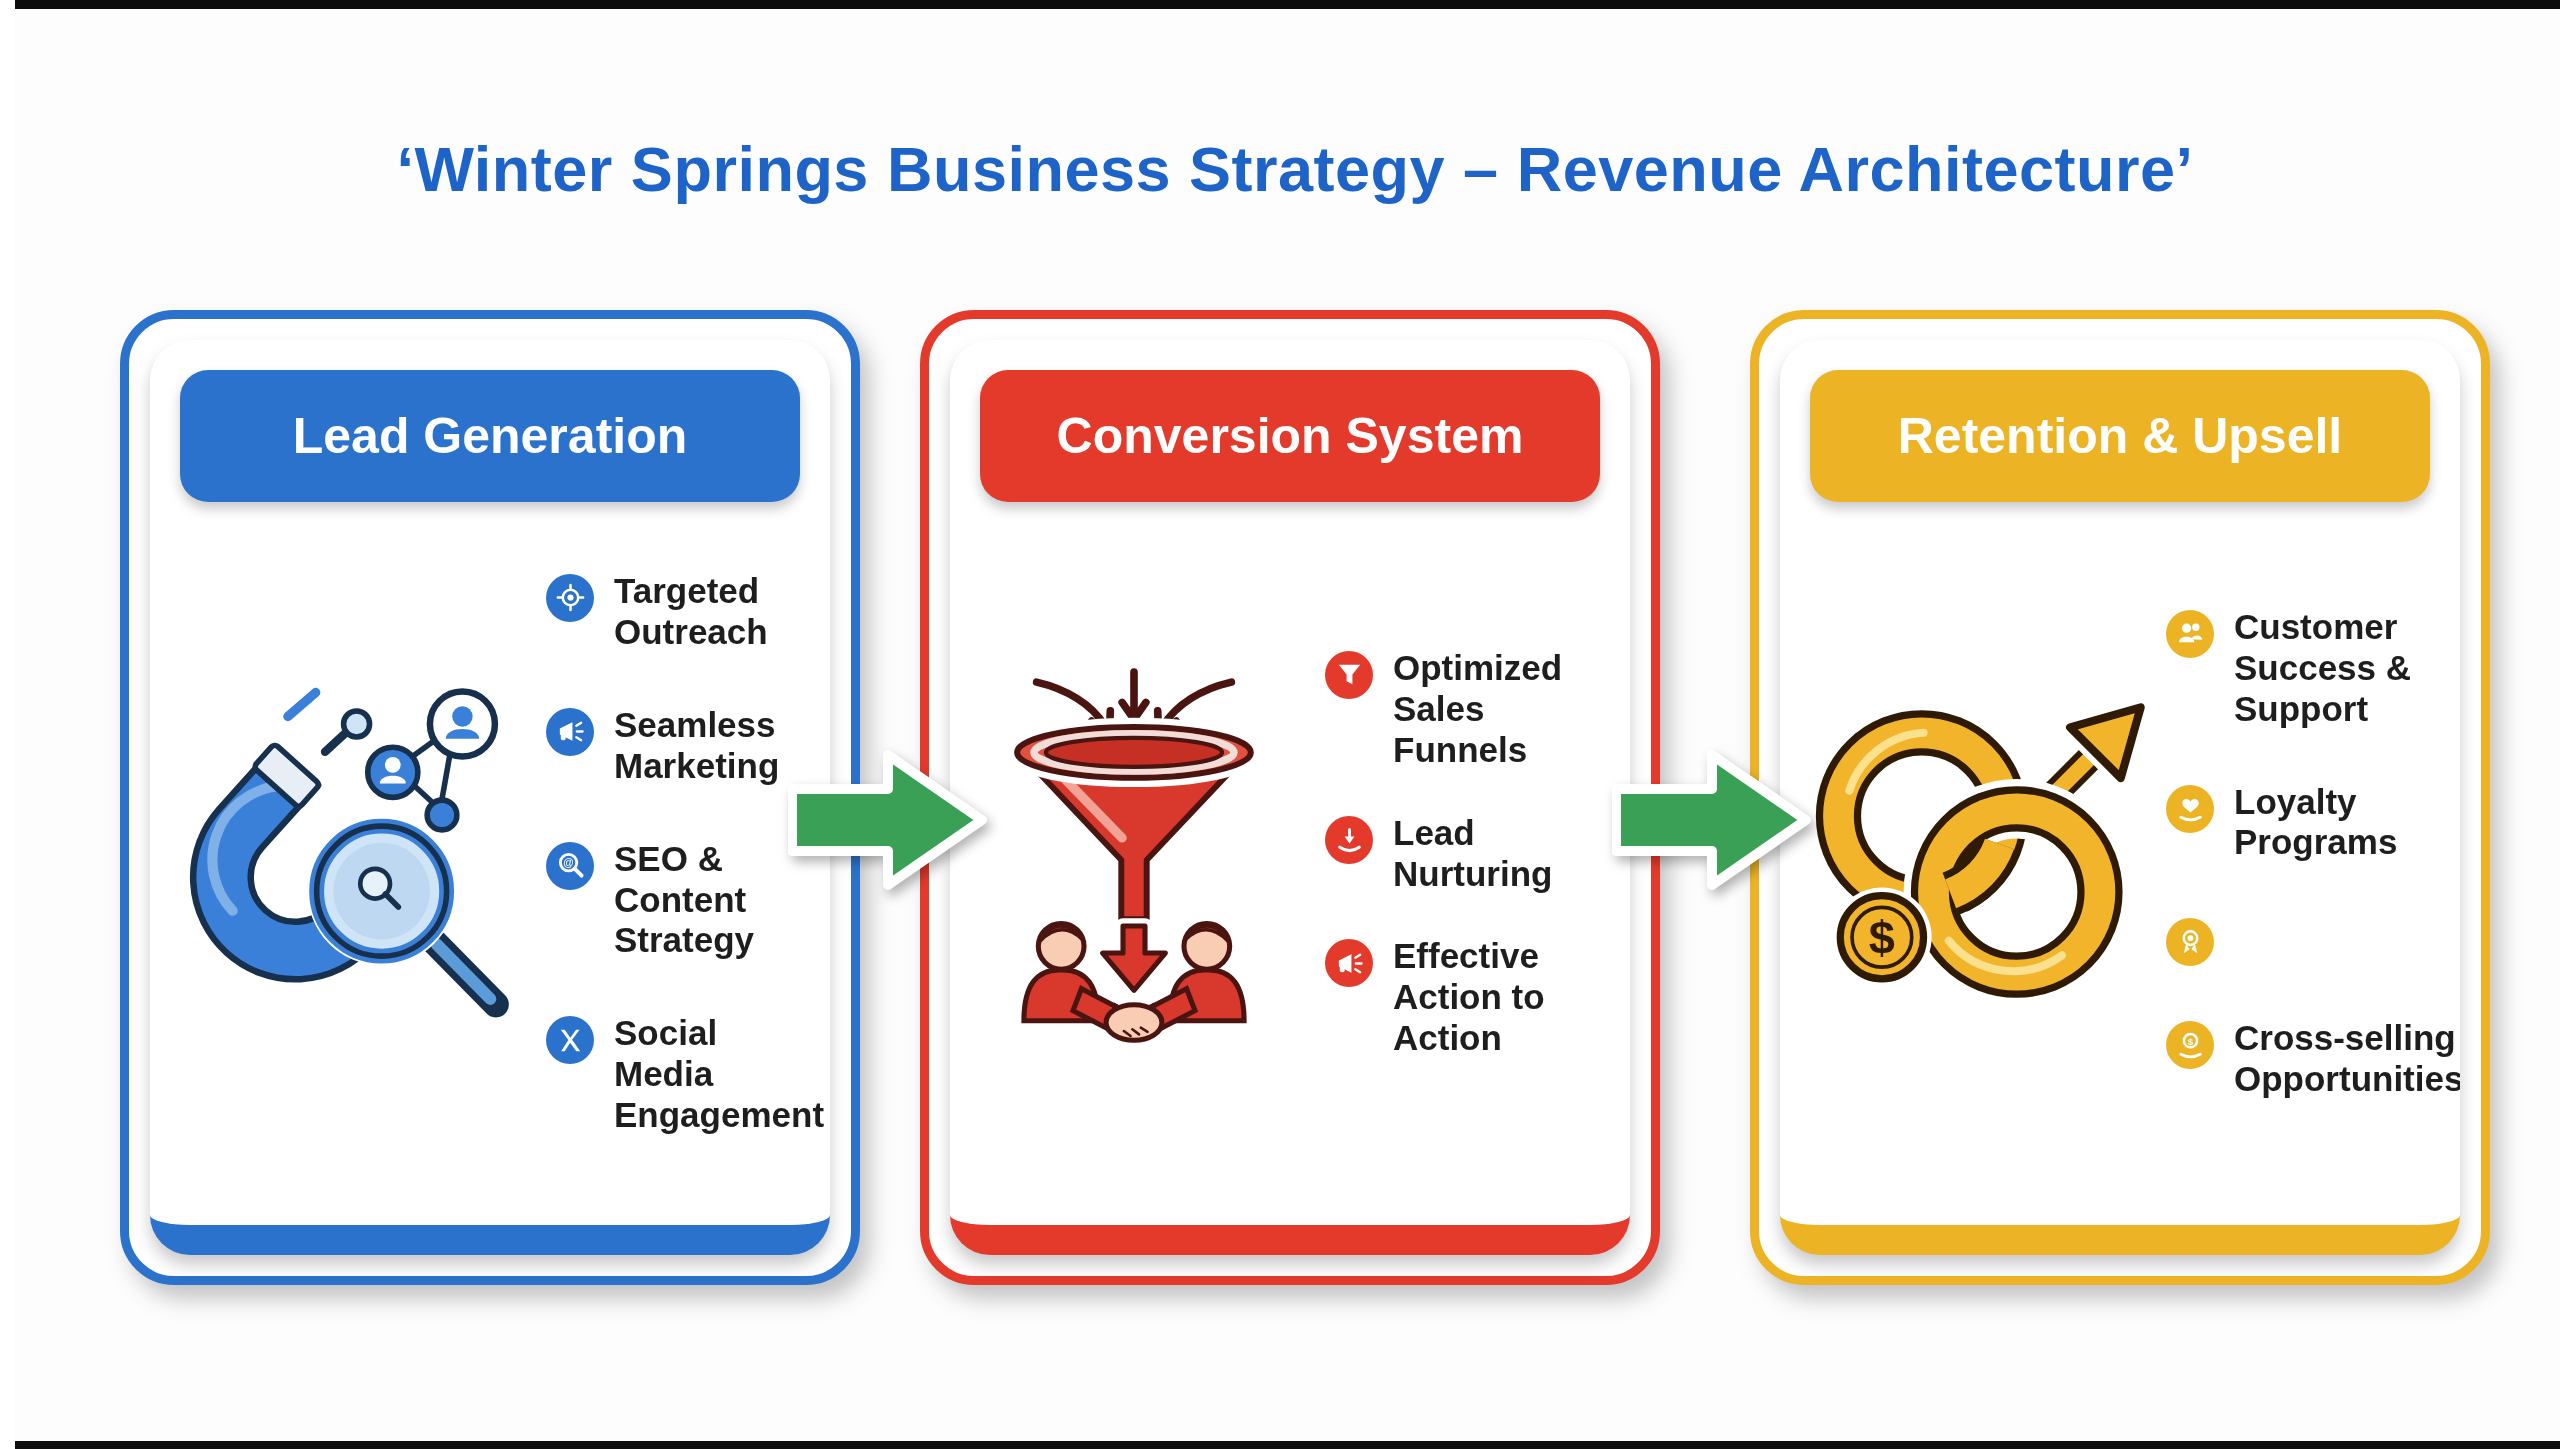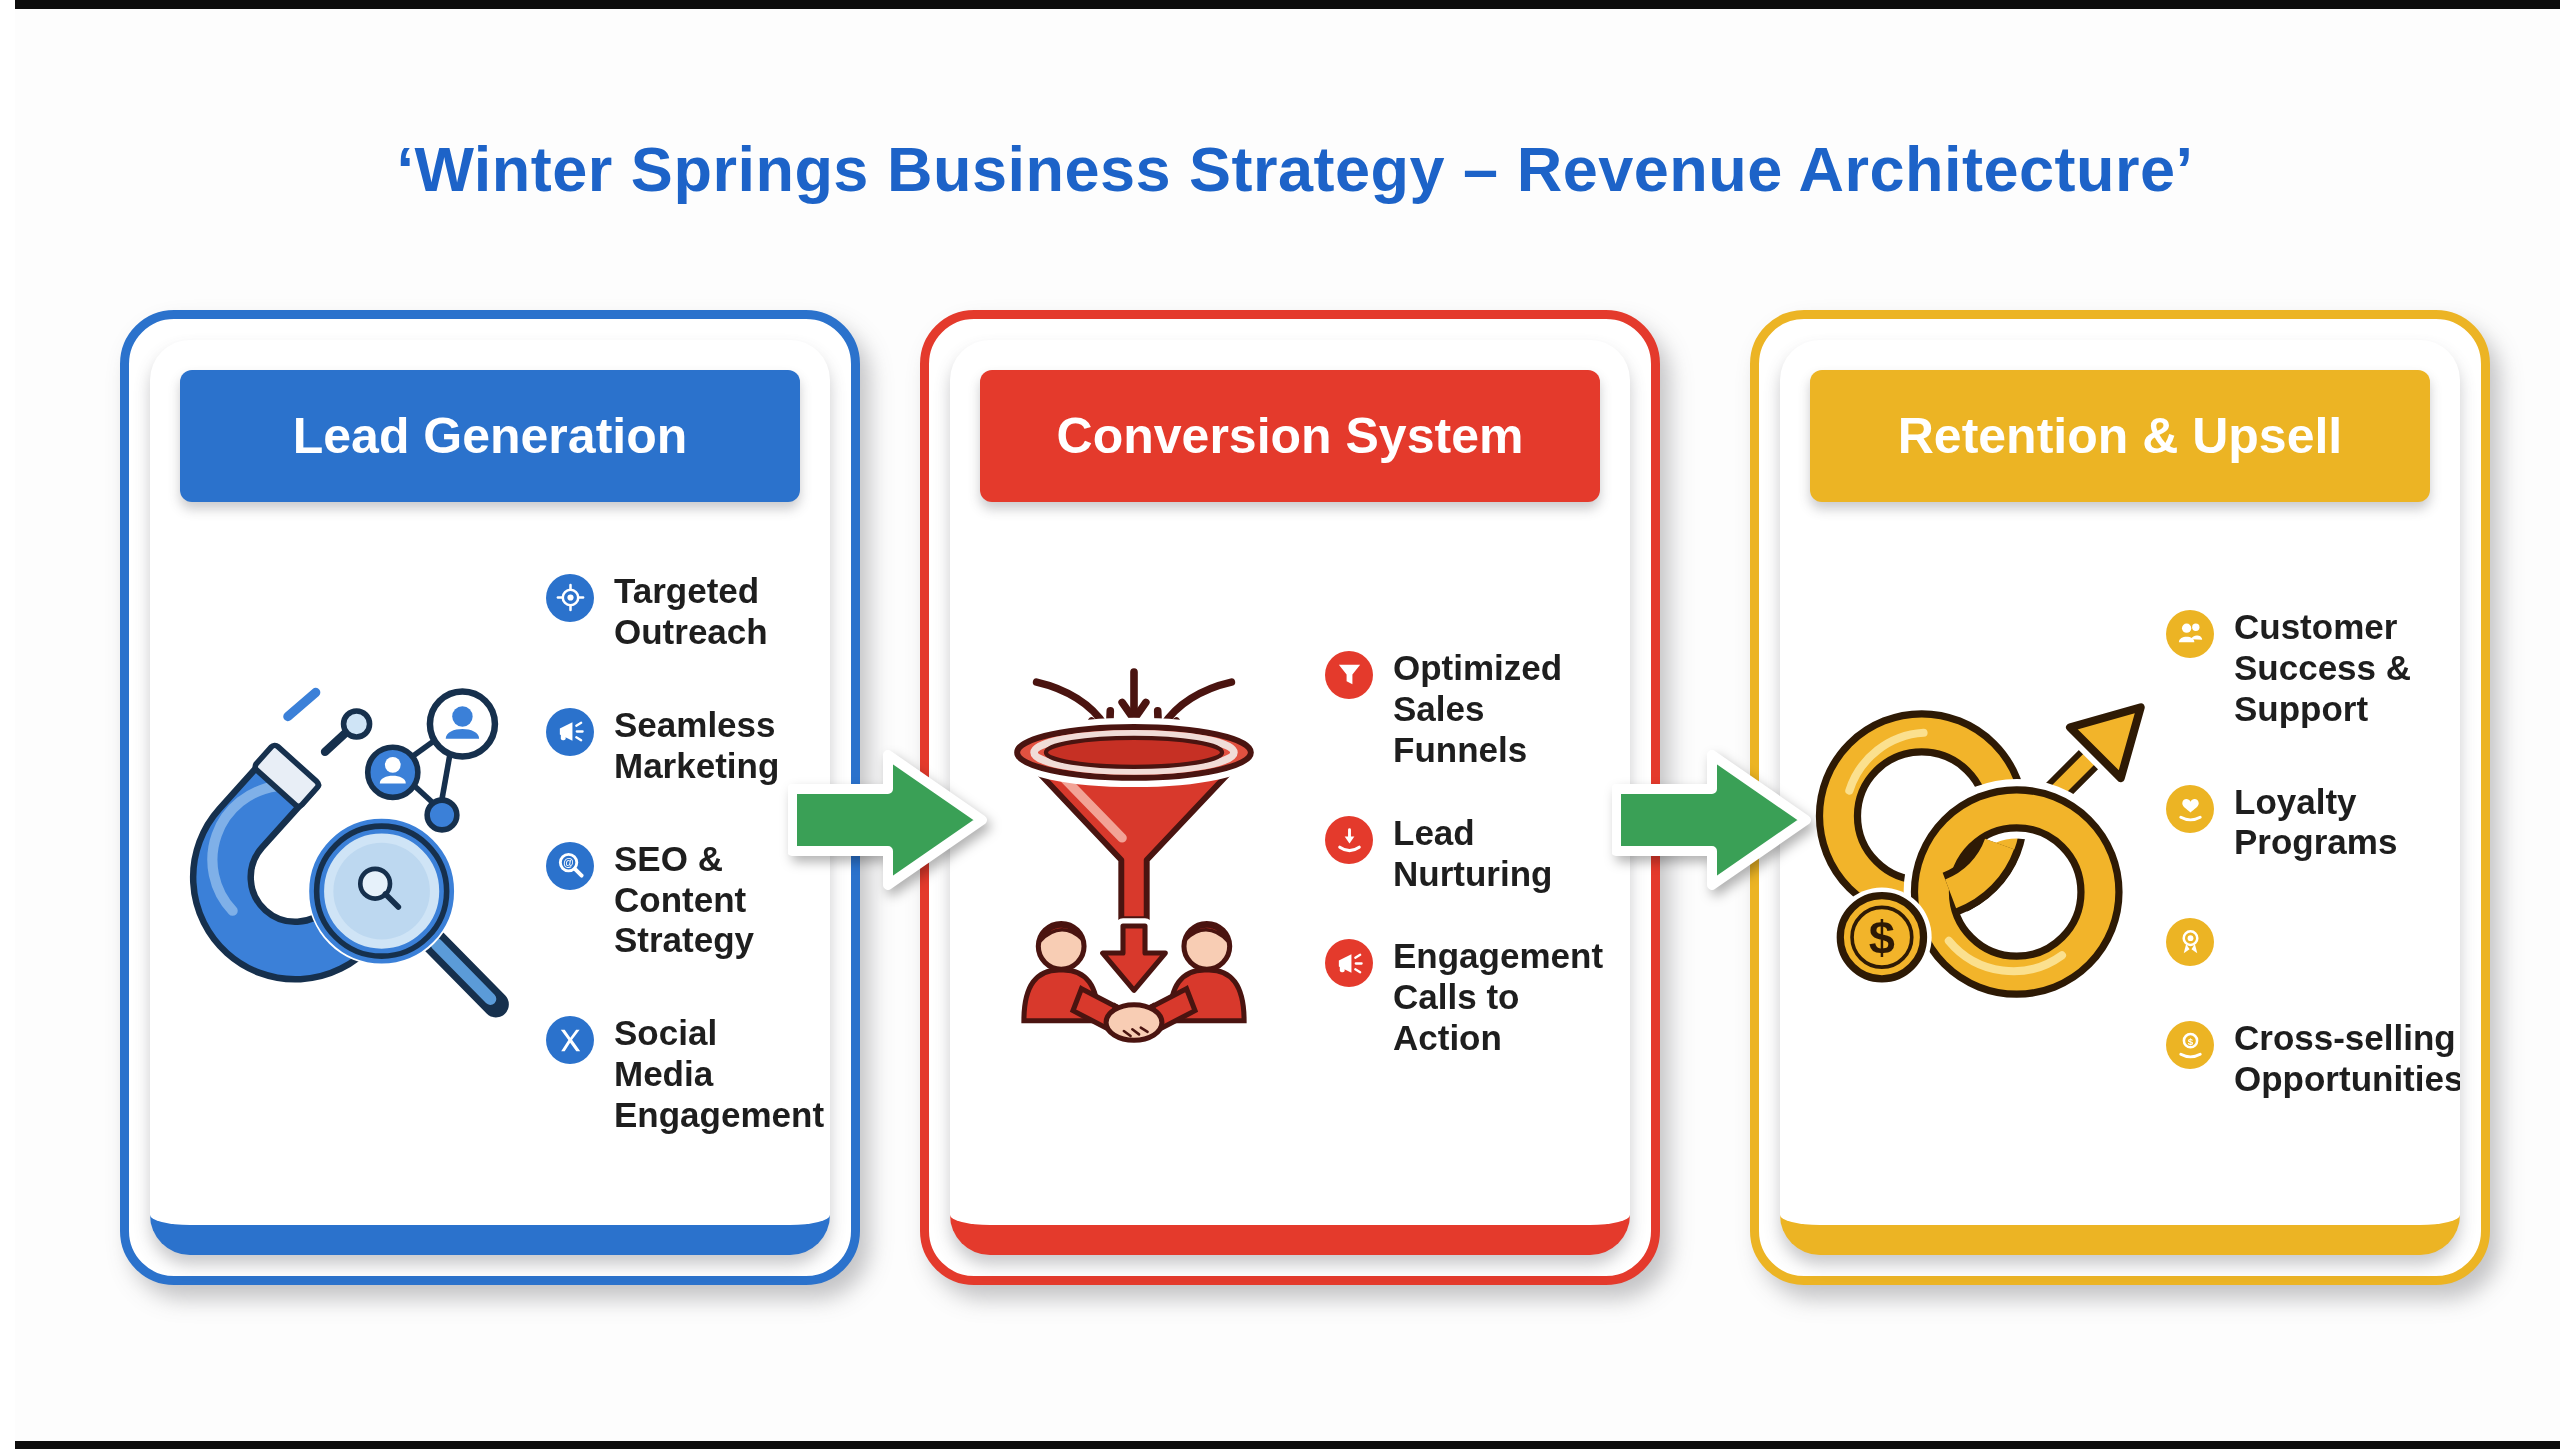--- a/index.html
+++ b/index.html
@@ -34,21 +34,21 @@
   }
   .card-inner{
     width:100%; height:100%; box-sizing:border-box;
     border-radius:40px; background:#ffffff;
     border-bottom:30px solid var(--accent);
     box-shadow:0 10px 16px rgba(80,80,85,0.30);
     display:flex; flex-direction:column; overflow:hidden;
   }
   .card-header{
     margin:30px 30px 8px 30px; height:132px; flex:0 0 132px;
-    border-radius:12px; background:var(--accent);
+    border-radius:28px; background:var(--accent);
     display:flex; align-items:center; justify-content:center;
     color:#ffffff; font-size:50px; font-weight:800;
     box-shadow:0 7px 12px rgba(70,70,75,0.28);
   }
   .card-body{
     flex:1; display:flex; align-items:center; padding:6px 16px 34px 6px;
   }
   .illustration{
     flex:0 0 52%; display:flex; align-items:center; justify-content:center;
   }
@@ -271,21 +271,21 @@
                 <svg viewBox="0 0 32 32">
                     <path d="M5,13 L18,6.5 L18,25.5 L5,19 Z" fill="#fff"></path>
                     <rect x="6" y="16" width="5" height="9" rx="2" fill="#fff"></rect>
                     <g stroke="#fff" stroke-width="2.4" stroke-linecap="round">
                       <line x1="22" y1="10" x2="27" y2="7"></line>
                       <line x1="22.5" y1="16" x2="28.5" y2="16"></line>
                       <line x1="22" y1="22" x2="27" y2="25"></line>
                     </g>
                   </svg>
               </span>
-              <span class="bullet-label">Engagement Calls to Action</span>
+              <span class="bullet-label">Effective Action to Action</span>
             </div>
           </div>
         </div>
       </div>
     </div>
   </div>
 
   <div class="card card-retention" style="--accent: #ecb424;">
     <div class="card-outer">
       <div class="card-inner">

